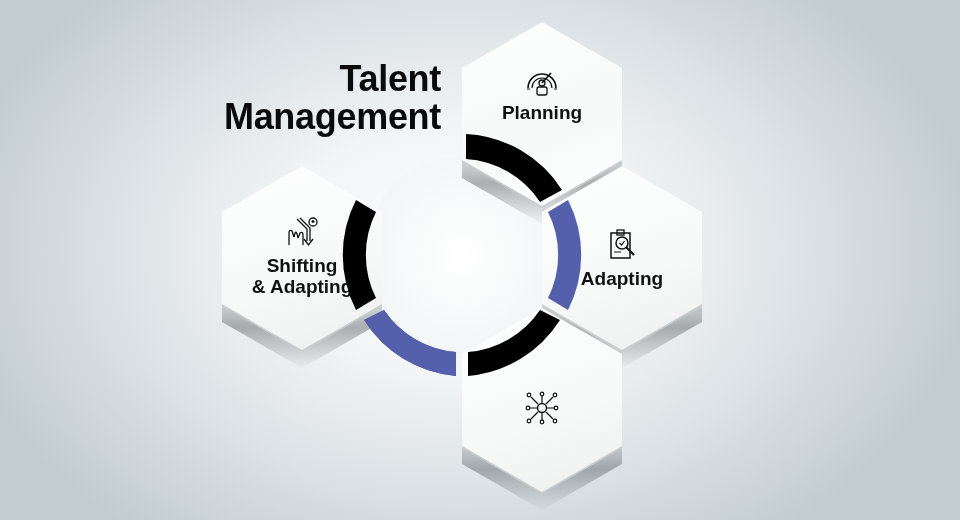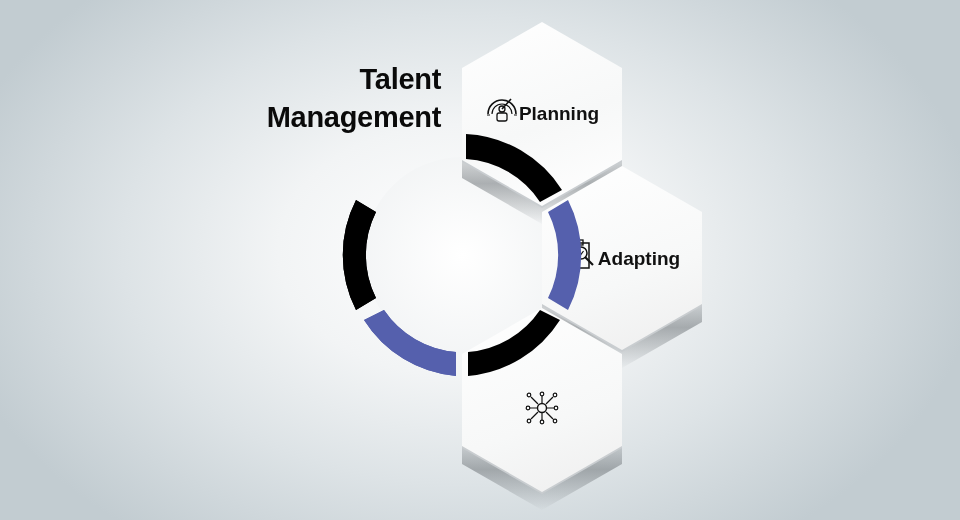--- a/index.html
+++ b/index.html
@@ -13,34 +13,34 @@
   .hex-wrap { position:absolute; width:160px; height:184px; }
   .hex-shadow {
     position:absolute; left:0; top:18px; width:160px; height:184px;
     clip-path: polygon(50% 0, 100% 25%, 100% 75%, 50% 100%, 0 75%, 0 25%);
     background: linear-gradient(180deg, rgba(120,128,132,0) 0%, rgba(120,128,132,0) 55%, rgba(110,116,120,0.55) 78%, rgba(200,206,210,0.1) 100%);
   }
   .hex {
     position:absolute; left:0; top:0; width:160px; height:184px;
     clip-path: polygon(50% 0, 100% 25%, 100% 75%, 50% 100%, 0 75%, 0 25%);
     background: linear-gradient(160deg, #ffffff 0%, #f7f8f8 60%, #eeeeee 100%);
-    display:flex; flex-direction:row; align-items:center; justify-content:center;
+    display:flex; flex-direction:column; align-items:center; justify-content:center;
   }
   .hex-edge {
     position:absolute; left:0; top:2px; width:160px; height:184px;
     clip-path: polygon(50% 0, 100% 25%, 100% 75%, 50% 100%, 0 75%, 0 25%);
     background:#c9cdd0;
   }
   .hex .icon { width:34px; height:34px; margin-bottom:6px; }
   .hex .label {
     font-weight:bold; font-size:19px; color:#111; text-align:center; line-height:21px;
   }
   .title {
     position:absolute; left:215px; top:60px; width:226px; text-align:right;
-    font-weight:bold; font-size:29px; line-height:38px; color:#0a0a0a; letter-spacing:-0.3px;
+    font-weight:bold; font-size:36px; line-height:38px; color:#0a0a0a; letter-spacing:-0.3px;
   }
 </style>
 </head>
 <body>
 
 <div class="stage">
 
   <svg class="ring" width="960" height="520" viewBox="0 0 960 520">
     <defs>
       <radialGradient id="centerGlow" cx="462" cy="255" r="120" gradientUnits="userSpaceOnUse">
@@ -122,20 +122,42 @@
             <line x1="29" y1="17" x2="22" y2="17"></line>
           <line x1="6" y1="28" x2="13" y2="21"></line>
             <line x1="17" y1="29" x2="17" y2="22"></line>
             <line x1="28" y1="28" x2="21" y2="21"></line>
         </g>
       </svg>
     </div>
   </div>
 
 
+  <div class="hex-wrap" style="left:222px; top:166px;">
+    <div class="hex-shadow"></div>
+    <div class="hex-edge"></div>
+    <div class="hex">
+      <svg class="icon" viewBox="0 0 34 34" style="margin-top:-4px;">
+        <g fill="none" stroke="#111" stroke-width="1.3">
+          <path d="M4 30 L4 18 Q4 14 7 16 L9 22"></path>
+          <path d="M18 30 L18 20 Q18 16 15 18 L13 23"></path>
+          <path d="M9 22 Q11 12 13 23"></path>
+          <path d="M12 4 L22 14 L22 26"></path>
+          <path d="M15 3 L25 13 L25 26"></path>
+          <path d="M19 24 L23.5 30 L28 24"></path>
+          <circle cx="28" cy="7" r="4"></circle>
+          <path d="M26.5 6.5 h3 M28 5 v3"></path>
+        </g>
+      </svg>
+      <div class="label">
+        <div>Shifting</div>
+        <div>&amp; Adapting</div>
+      </div>
+    </div>
+  </div>
 
   <svg class="ring" width="960" height="520" viewBox="0 0 960 520" style="pointer-events:none;">
     <path d="M 466 134 A 121 121 0 0 1 562 190 L 540 202 A 96 96 0 0 0 466 159 Z" fill="#000"></path>
     <path d="M 568 200 A 121 121 0 0 1 568 310 L 548 298 A 96 96 0 0 0 548 212 Z" fill="#5560ad"></path>
     <path d="M 560 320 A 121 121 0 0 1 468 376 L 468 352 A 96 96 0 0 0 540 310 Z" fill="#000"></path>
     <path d="M 456 376 A 121 121 0 0 1 364 320 L 384 310 A 96 96 0 0 0 456 352 Z" fill="#5560ad"></path>
     <path d="M 356 310 A 121 121 0 0 1 356 200 L 376 212 A 96 96 0 0 0 376 298 Z" fill="#000"></path>
   </svg>
 
 </div>

